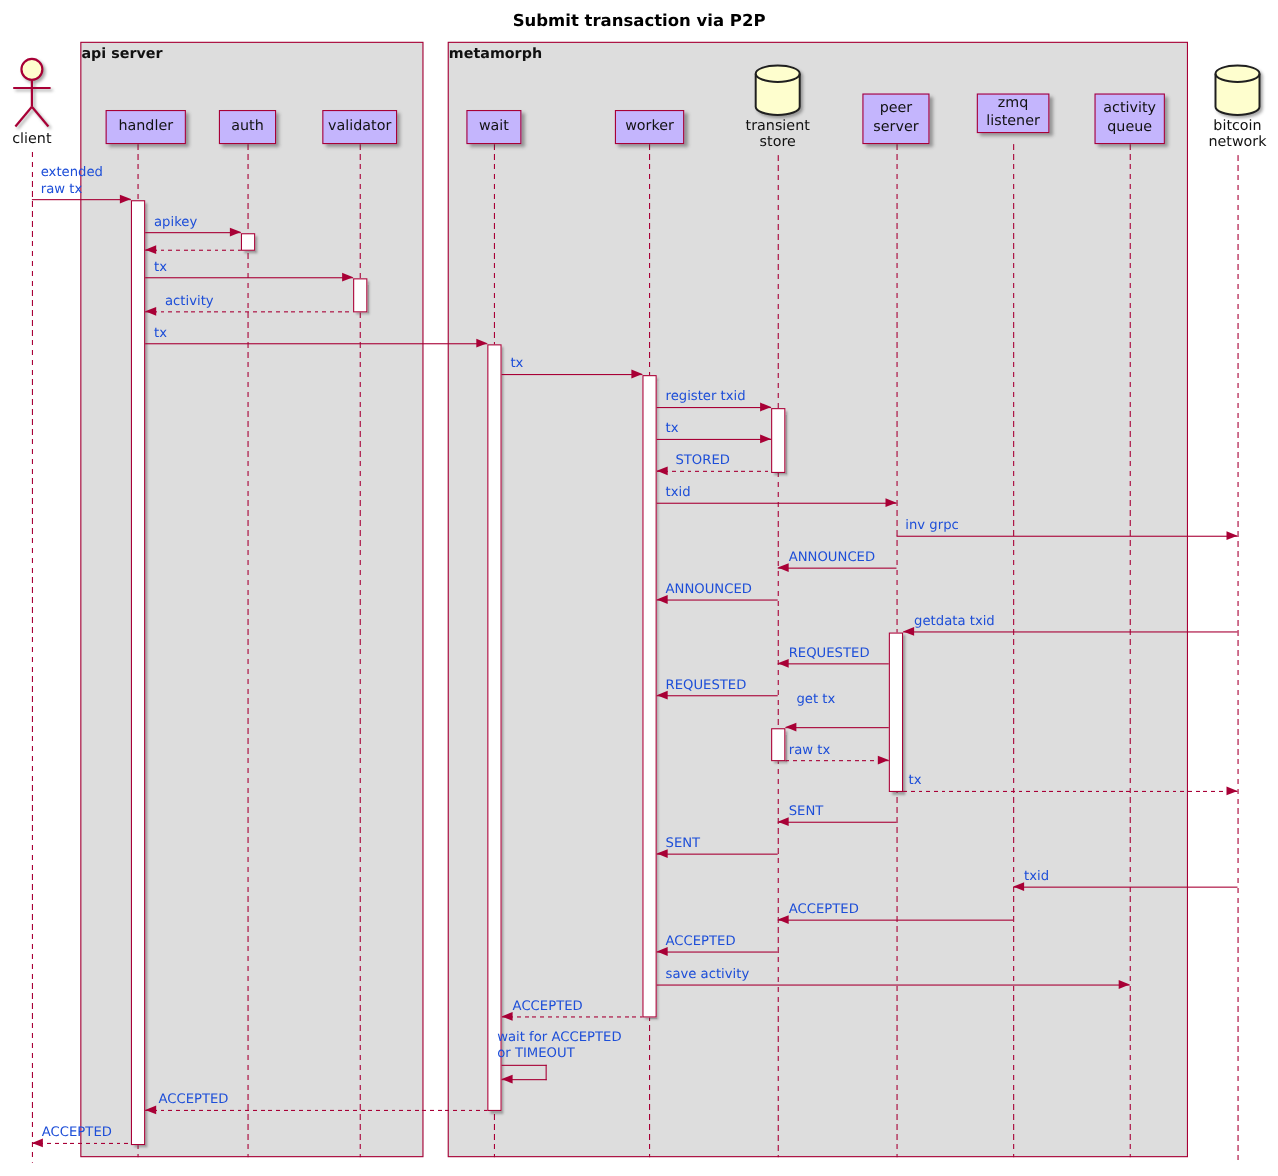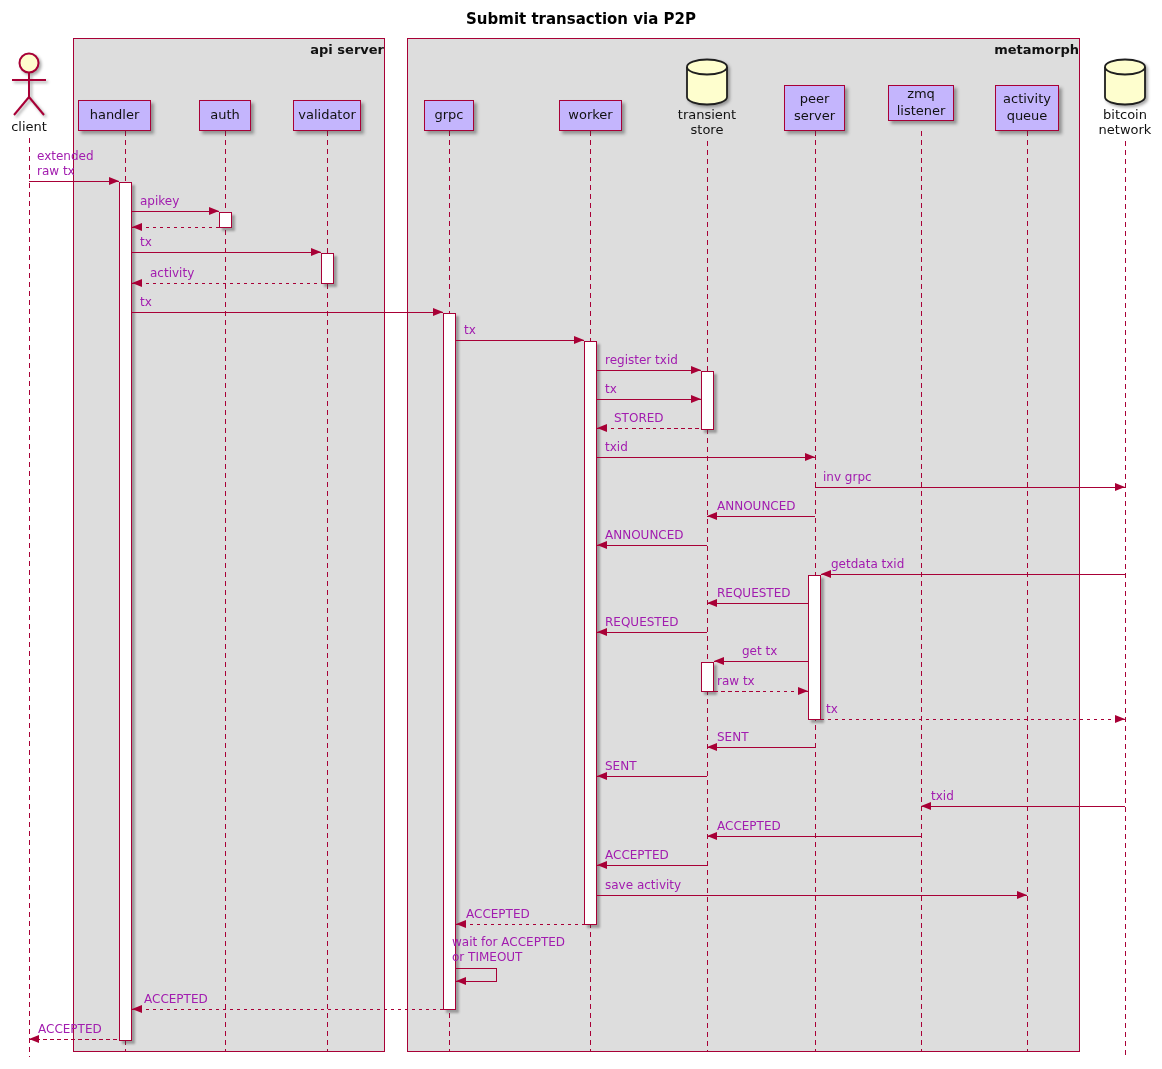--- a/index.html
+++ b/index.html
@@ -8,21 +8,21 @@
     font-family:"DejaVu Sans","Liberation Sans",sans-serif;color:#1c1c1c;
   }
   .title{
     position:absolute;top:10px;left:0;width:100%;text-align:center;
     font-size:15px;font-weight:bold;color:#000;
   }
   .frame{
     position:absolute;background:#dddddd;border:1.6px solid #a80036;box-sizing:border-box;
   }
   .frame-label{
-    position:absolute;top:3px;left:0;width:100%;text-align:right;
+    position:absolute;top:3px;left:0;width:100%;text-align:left;
     font-size:13px;font-weight:bold;color:#111;
   }
   .lifeline{position:absolute;width:1px;background:repeating-linear-gradient(to bottom,#a80036 0 5px,transparent 5px 9px);}
   .pbox{
     position:absolute;background:#c4b5fd;border:1.8px solid #a80036;box-sizing:border-box;
     display:flex;align-items:center;justify-content:center;text-align:center;
     font-size:13px;line-height:1.3;white-space:pre-line;color:#111;
     box-shadow:3px 3px 3px rgba(60,60,60,.45);
   }
   .act{
@@ -33,21 +33,21 @@
   .plabel{
     position:absolute;text-align:center;font-size:13px;line-height:1.18;
     white-space:pre-line;color:#111;
   }
   .msg-line{position:absolute;height:1.4px;background:#a80036;}
   .msg-line.dashed{background:repeating-linear-gradient(to right,#a80036 0 3.5px,transparent 3.5px 7px);}
   .arr{position:absolute;width:0;height:0;border-top:4.5px solid transparent;border-bottom:4.5px solid transparent;}
   .arr.right{border-left:10px solid #a80036;}
   .arr.left{border-right:10px solid #a80036;}
   .msg-label{
-    position:absolute;font-size:12px;line-height:15px;white-space:pre;color:#a21caf;
+    position:absolute;font-size:12px;line-height:15px;white-space:pre;color:#1d4ed8;
   }
   .self-loop{
     position:absolute;border:1.4px solid #a80036;border-left:none;box-sizing:border-box;background:transparent;
   }
   .z1{z-index:1}.z2{z-index:2}.z3{z-index:3}.z4{z-index:4}
 </style>
 </head>
 <body>
 
 <div id="canvas">
@@ -73,24 +73,24 @@
       <div class="lifeline z1" style="left: 1026.5px; top: 131px; height: 921px;"></div>
       <div class="lifeline z1" style="left: 1124.5px; top: 141px; height: 916px;"></div>
       <div class="figure z2" style="left: 9px; top: 50px;"><svg width="40" height="68" viewBox="0 0 40 68">
           <circle cx="20" cy="13" r="9.5" fill="#fefece" stroke="#a80036" stroke-width="2"></circle>
           <line x1="20" y1="22.5" x2="20" y2="47" stroke="#a80036" stroke-width="2"></line>
           <line x1="3" y1="30" x2="37" y2="30" stroke="#a80036" stroke-width="2"></line>
           <line x1="20" y1="47" x2="5" y2="65" stroke="#a80036" stroke-width="2"></line>
           <line x1="20" y1="47" x2="35" y2="65" stroke="#a80036" stroke-width="2"></line>
         </svg></div>
       <div class="plabel z2" style="left: -16px; top: 119px; width: 90px;">client</div>
-      <div class="pbox z2" style="left: 78px; top: 100px; width: 73px; height: 31px;">handler</div>
+      <div class="pbox z2" style="left: 96px; top: 100px; width: 73px; height: 31px;">handler</div>
       <div class="pbox z2" style="left: 199px; top: 100px; width: 52px; height: 31px; text-align: right;">auth</div>
       <div class="pbox z2" style="left: 293px; top: 100px; width: 68px; height: 31px;">validator</div>
-      <div class="pbox z2" style="left: 424px; top: 100px; width: 50px; height: 31px;">grpc</div>
+      <div class="pbox z2" style="left: 424px; top: 100px; width: 50px; height: 31px;">wait</div>
       <div class="pbox z2" style="left: 559px; top: 100px; width: 63px; height: 31px;">worker</div>
       <div class="figure z2" style="left: 684px; top: 57px;"><svg width="46" height="50" viewBox="0 0 46 50">
           <path d="M3,10 A20,7.5 0 0 1 43,10 L43,40 A20,7.5 0 0 1 3,40 Z" fill="#fefece" stroke="#1f1f1f" stroke-width="1.8"></path>
           <path d="M3,10 A20,7.5 0 0 0 43,10" fill="none" stroke="#1f1f1f" stroke-width="1.8"></path>
         </svg></div>
       <div class="plabel z2" style="left: 662px; top: 107px; width: 90px;">transient
 store</div>
       <div class="pbox z2" style="left: 784px; top: 85px; width: 61px; height: 46px;">peer
 server</div>
       <div class="pbox z2" style="left: 888px; top: 85px; width: 66px; height: 36px;">zmq
@@ -157,21 +157,21 @@
       <div class="arr left z3" style="left: 821px; top: 570px;"></div>
       <div class="msg-label z4" style="left: 831px; top: 557px;">getdata txid</div>
       <div class="msg-line  z3" style="left: 707px; top: 603px; width: 101px;"></div>
       <div class="arr left z3" style="left: 707px; top: 599px;"></div>
       <div class="msg-label z4" style="left: 717px; top: 586px;">REQUESTED</div>
       <div class="msg-line  z3" style="left: 597px; top: 632px; width: 110px;"></div>
       <div class="arr left z3" style="left: 597px; top: 628px;"></div>
       <div class="msg-label z4" style="left: 605px; top: 615px;">REQUESTED</div>
       <div class="msg-line  z3" style="left: 714px; top: 661px; width: 94px;"></div>
       <div class="arr left z3" style="left: 714px; top: 657px;"></div>
-      <div class="msg-label z4" style="left: 724px; top: 644px; margin-left: 18px;">get tx</div>
+      <div class="msg-label z4" style="left: 724px; top: 628px;">get tx</div>
       <div class="msg-line dashed z3" style="left: 714px; top: 691px; width: 94px;"></div>
       <div class="arr right z3" style="left: 798px; top: 687px;"></div>
       <div class="msg-label z4" style="left: 717px; top: 674px;">raw tx</div>
       <div class="msg-line dashed z3" style="left: 821px; top: 719px; width: 304px;"></div>
       <div class="arr right z3" style="left: 1115px; top: 715px;"></div>
       <div class="msg-label z4" style="left: 826px; top: 702px;">tx</div>
       <div class="msg-line  z3" style="left: 707px; top: 747px; width: 108px;"></div>
       <div class="arr left z3" style="left: 707px; top: 743px;"></div>
       <div class="msg-label z4" style="left: 717px; top: 730px;">SENT</div>
       <div class="msg-line  z3" style="left: 597px; top: 776px; width: 110px;"></div>

